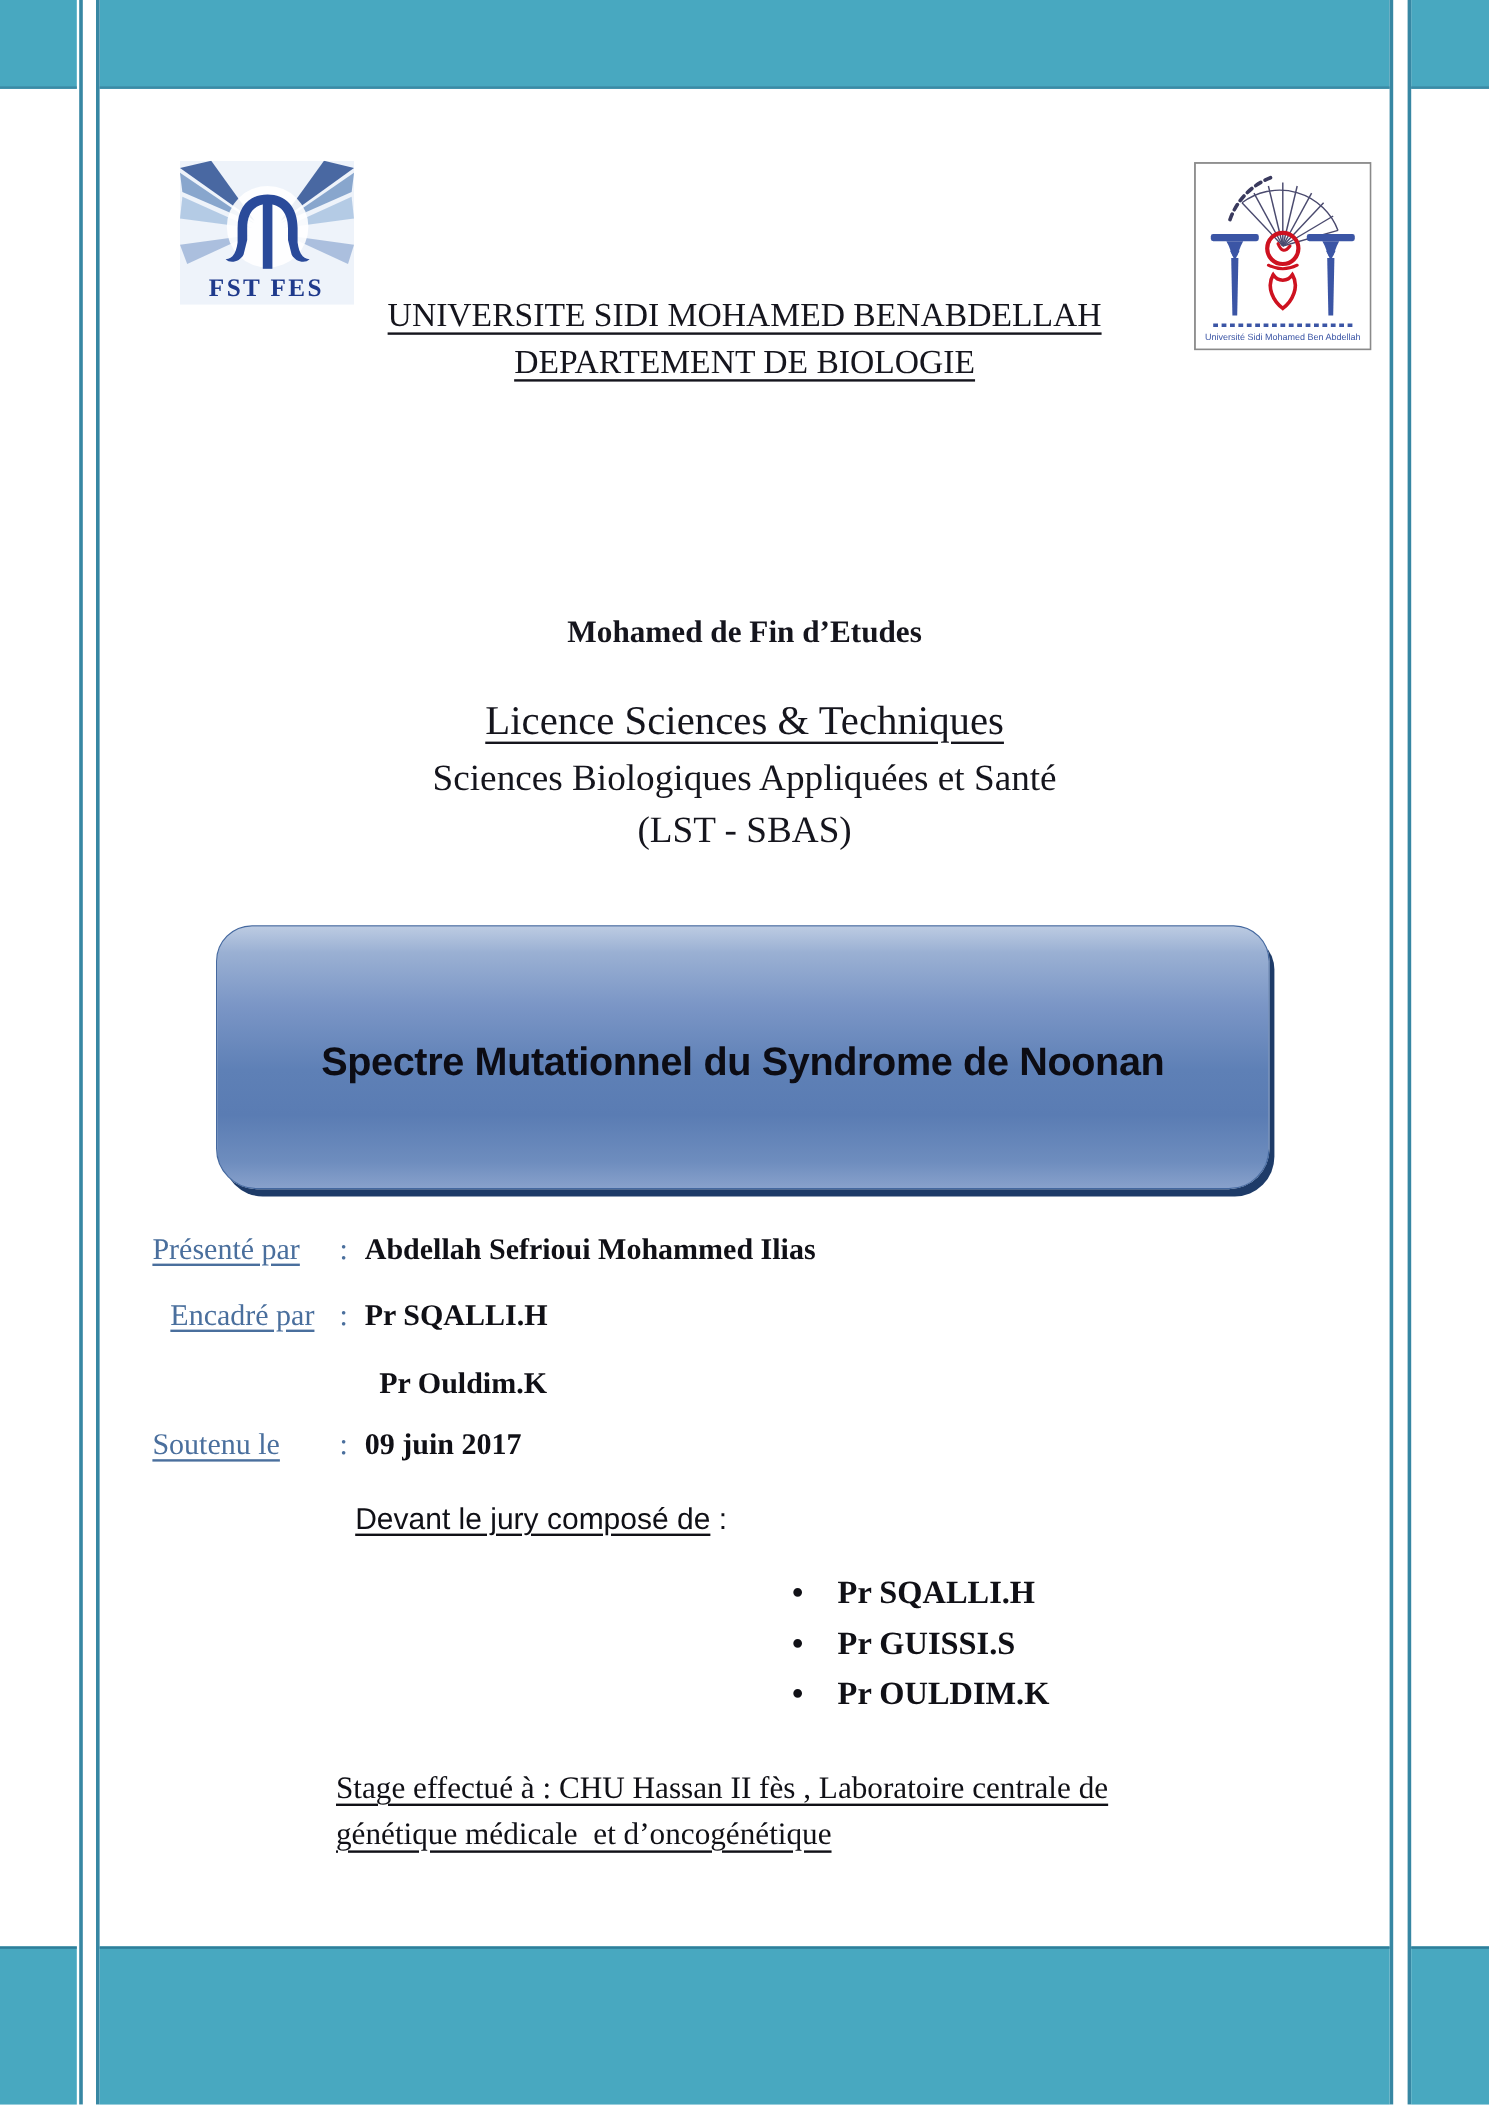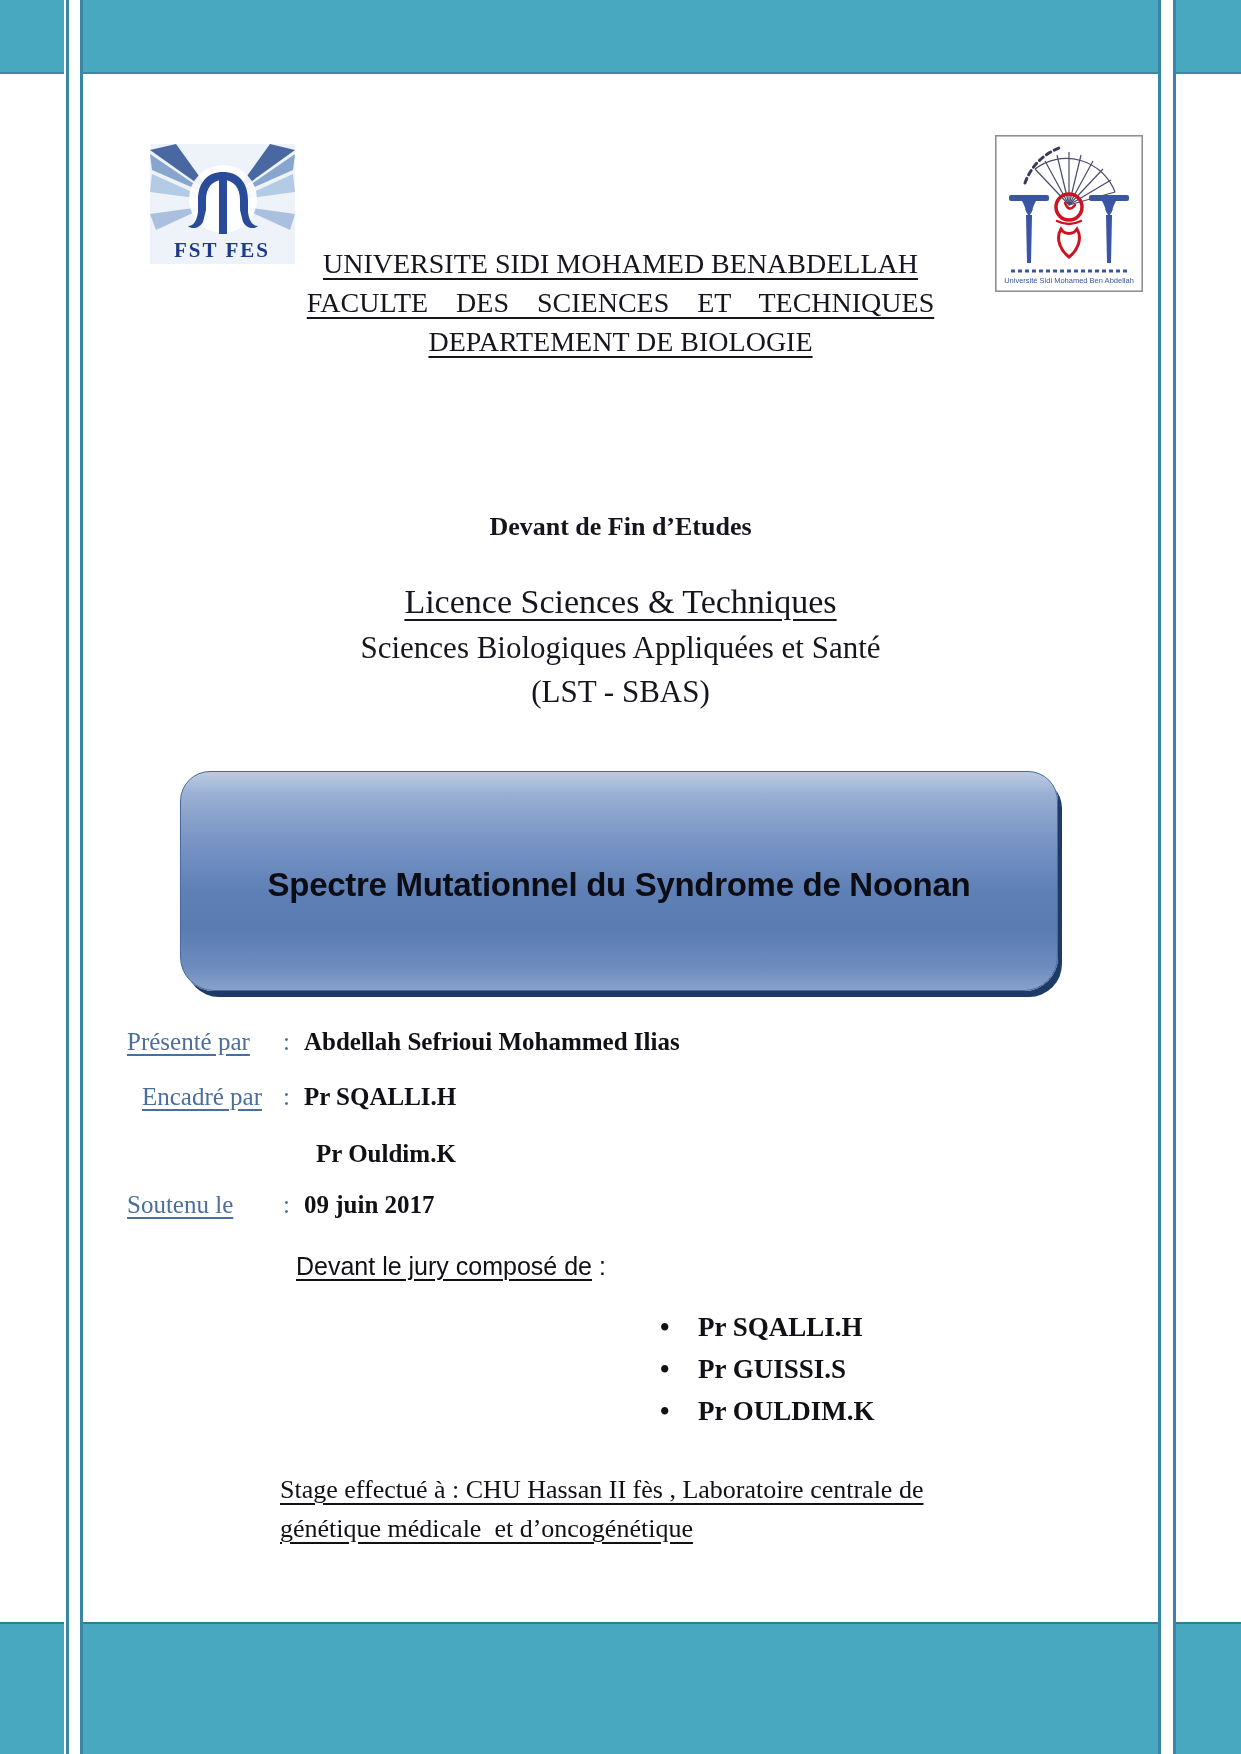--- a/index.html
+++ b/index.html
@@ -19,21 +19,21 @@
   .corner-bl{position:absolute;left:0;top:1622px;width:64px;height:132px;border-top:2px solid #2F7E99;border-bottom:4px solid #5E8290;}
   .corner-br{position:absolute;left:1176px;top:1622px;width:65px;height:132px;border-top:2px solid #2F7E99;border-bottom:4px solid #5E8290;}
   .band-bottom{position:absolute;left:83px;top:1622px;width:1075px;height:132px;border-top:2px solid #2F7E99;border-bottom:4px solid #5E8290;}
   .vline{position:absolute;top:0;height:1754px;background:#3787A3;}
   .vline.outer-left{left:66px;width:2.5px;}
   .vline.outer-right{left:1173px;width:2.5px;}
   .vline.inner-left{left:80px;width:3px;}
   .vline.inner-right{left:1158px;width:3px;}
 
   
-  .fst-logo{position:absolute;left:150px;top:144px;width:145px;height:132px;}
+  .fst-logo{position:absolute;left:150px;top:134px;width:145px;height:132px;}
   .usmba-logo{position:absolute;left:995px;top:135px;width:148px;height:122px;}
 
   
   .uni-header{
     position:absolute;left:83px;top:244px;width:1075px;
     text-align:center;font-size:28px;line-height:39px;
     color:#15151d;font-weight:500;
   }
   .uni-header .hline{text-decoration:underline;text-decoration-thickness:2px;text-underline-offset:5px;}
   .uni-header .wide{word-spacing:7px;white-space:pre-wrap;}
@@ -172,25 +172,24 @@
         <polygon points="110,74 118,74 114,82"></polygon>
       </g>
 
       <line x1="16" y1="136" x2="132" y2="136" stroke="#3B55A5" stroke-width="3" stroke-dasharray="4 3"></line>
       <text x="74" y="148" text-anchor="middle" font-family="Liberation Sans, sans-serif" font-size="7.5" fill="#3B55A5">Université Sidi Mohamed Ben Abdellah</text>
     </svg>
   </div>
 
   <div class="uni-header">
     <div><span class="hline">UNIVERSITE SIDI MOHAMED BENABDELLAH</span></div>
-    <div><span class="hline wide">FACULTE  DES  SCIENCES  ET  TECHNIQUES</span></div>
     <div><span class="hline">DEPARTEMENT DE BIOLOGIE</span></div>
   </div>
 
-  <div class="center-col projet">Devant de Fin d’Etudes</div>
+  <div class="center-col projet">Mohamed de Fin d’Etudes</div>
   <div class="center-col program">Sciences Biologiques Appliquées et Santé</div>
   <div class="center-col licence">Licence Sciences &amp; Techniques</div>
   <div class="center-col abbr">(LST - SBAS)</div>
 
   <div class="title-box">
     <span class="title-text">Spectre Mutationnel du Syndrome de Noonan</span>
   </div>
 
   <div class="credit-line presented">
     <span class="credit-label"><span class="u">Présenté par</span></span><span class="credit-colon">:</span><span class="credit-value">Abdellah Sefrioui Mohammed Ilias</span>

